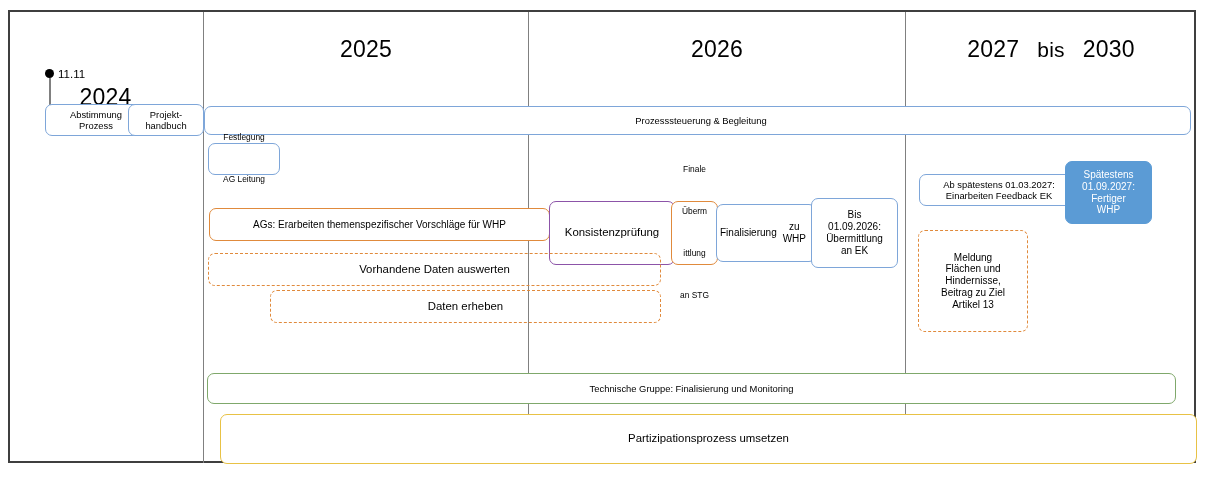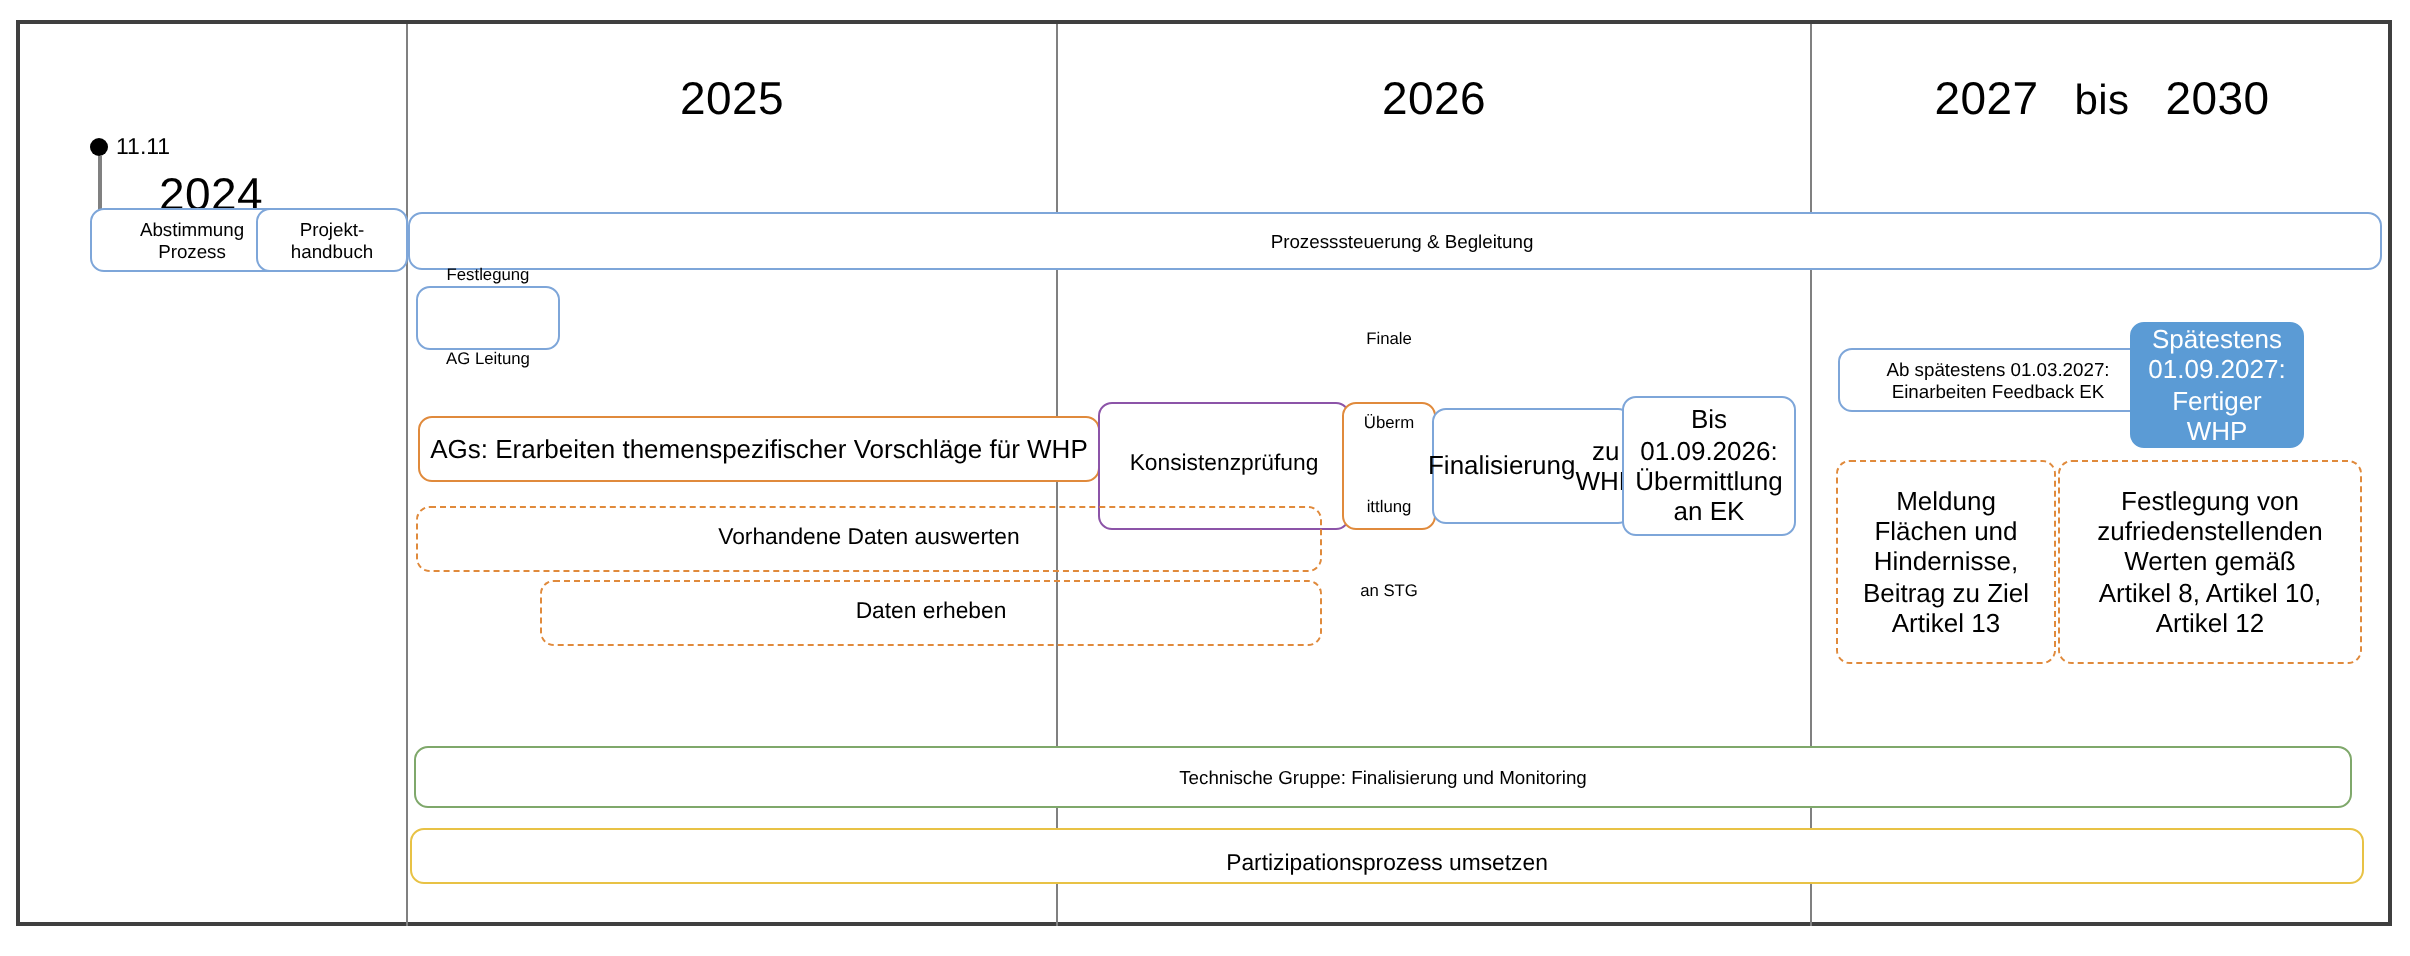--- a/index.html
+++ b/index.html
@@ -89,21 +89,21 @@
   .b-green  { border: 1.4px solid #7FA86B; }
   .b-yellow { border: 1.6px solid #E8C245; }
   .b-fill-blue {
     border: 1.4px solid #5B9BD5;
     background: #5B9BD5;
     color: #ffffff;
   }
 
   .fs-8  { font-size:  8.4px; gap: 32px; }
   .fs-9  { font-size:  9.4px; }
-  .fs-10 { font-size: 13px; }
+  .fs-10 { font-size: 10px; }
   .fs-11 { font-size: 11.4px; }
 </style>
 </head>
 <body>
 
 <div id="canvas">
 
   <div class="frame"></div>
   <div class="col-divider" style="left:203px;"></div>
   <div class="col-divider" style="left:528px;"></div>
@@ -189,29 +189,22 @@
   </div>
 
   <div class="box b-orange-dash fs-10" style="left:918px; top:230px; width:110px; height:102px; flex-direction:column;">
     <span>Meldung</span>
     <span>Flächen und</span>
     <span>Hindernisse,</span>
     <span>Beitrag zu Ziel</span>
     <span>Artikel 13</span>
   </div>
 
-  <div class="box b-orange-dash fs-10" style="left:1029px; top:230px; width:152px; height:102px; flex-direction:column;">
-    <span>Festlegung von</span>
-    <span>zufriedenstellenden</span>
-    <span>Werten gemäß</span>
-    <span>Artikel 8, Artikel 10,</span>
-    <span>Artikel 12</span>
-  </div>
 
   <div class="box b-green fs-9" style="left:207px; top:373px; width:969px; height:31px;">
     <span>Technische Gruppe: Finalisierung und Monitoring</span>
   </div>
 
-  <div class="box b-yellow fs-11" style="left:205px; top:414px; width:977px; height:28px;align-items:flex-end;">
+  <div class="box b-yellow fs-11" style="left:220px; top:414px; width:977px; height:50px;">
     <span>Partizipationsprozess umsetzen</span>
   </div>
 
 </div>
 
 </body></html>

